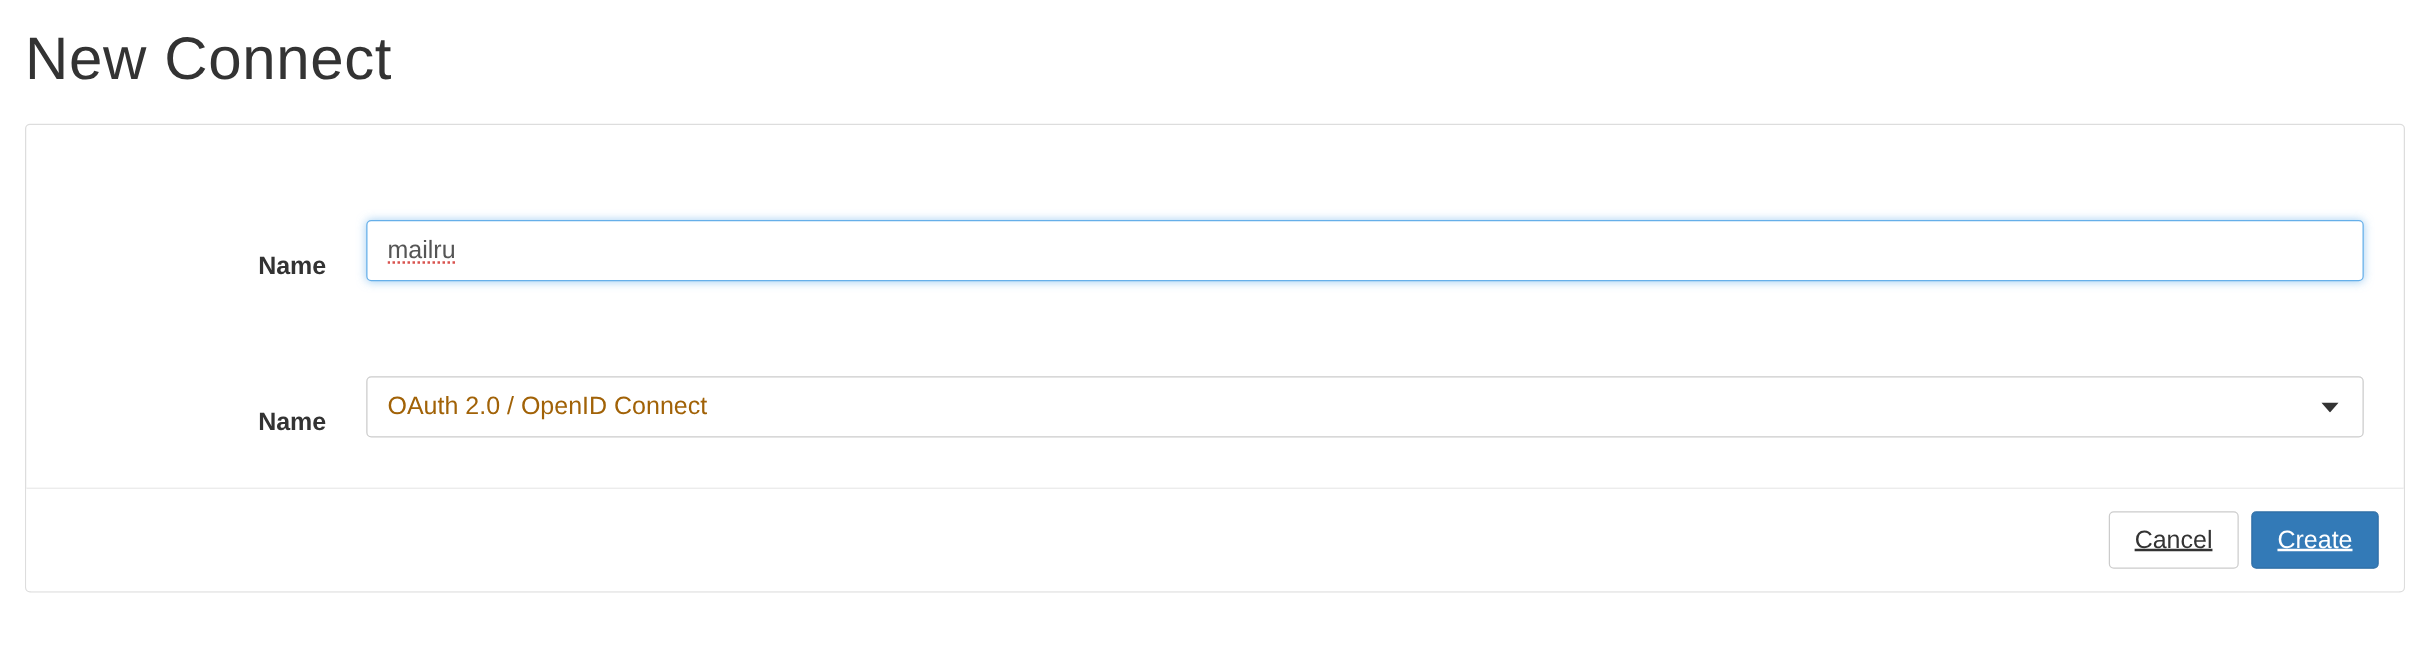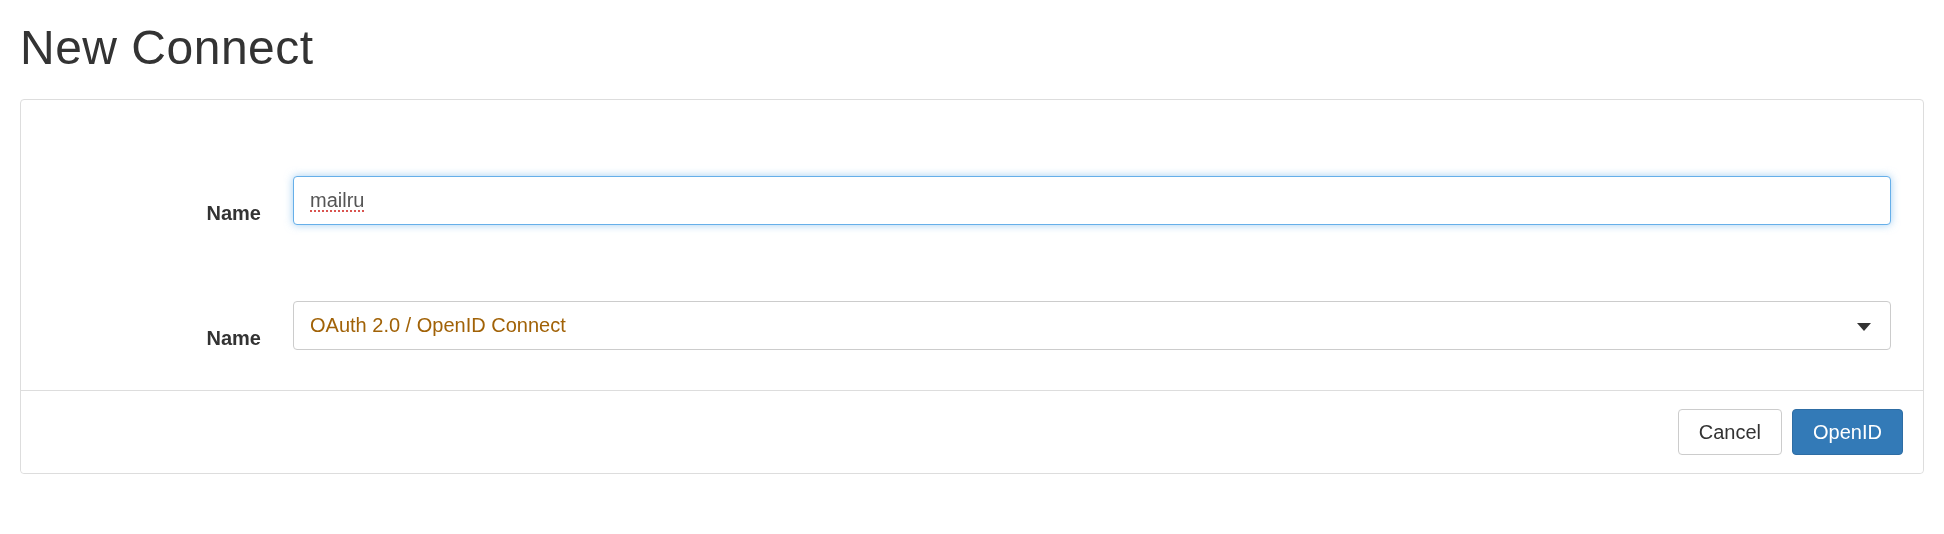--- a/index.html
+++ b/index.html
@@ -98,20 +98,21 @@
       border-bottom-left-radius: 4px;
       border-bottom-right-radius: 4px;
     }
     .btn {
       padding: 10px 20px;
       font-size: 20px;
       border-radius: 4px;
       cursor: pointer;
       font-family: inherit;
       line-height: 1.2;
+      text-decoration: underline;
     }
     .btn-default {
       background: #fff;
       color: #333;
       border: 1px solid #ccc;
     }
     .btn-primary {
       background: #337ab7;
       color: #fff;
       border: 1px solid #2e6da4;
@@ -142,15 +143,15 @@
                 <polygon points="0,0 14,0 7,8" fill="#333"></polygon>
               </svg>
           </span>
         </div>
       </div>
     </div>
 
   </div>
   <div class="panel-footer">
     <button class="btn btn-default">Cancel</button>
-    <button class="btn btn-primary">OpenID</button>
+    <button class="btn btn-primary">Create</button>
   </div>
 </div>
 
 </body></html>

